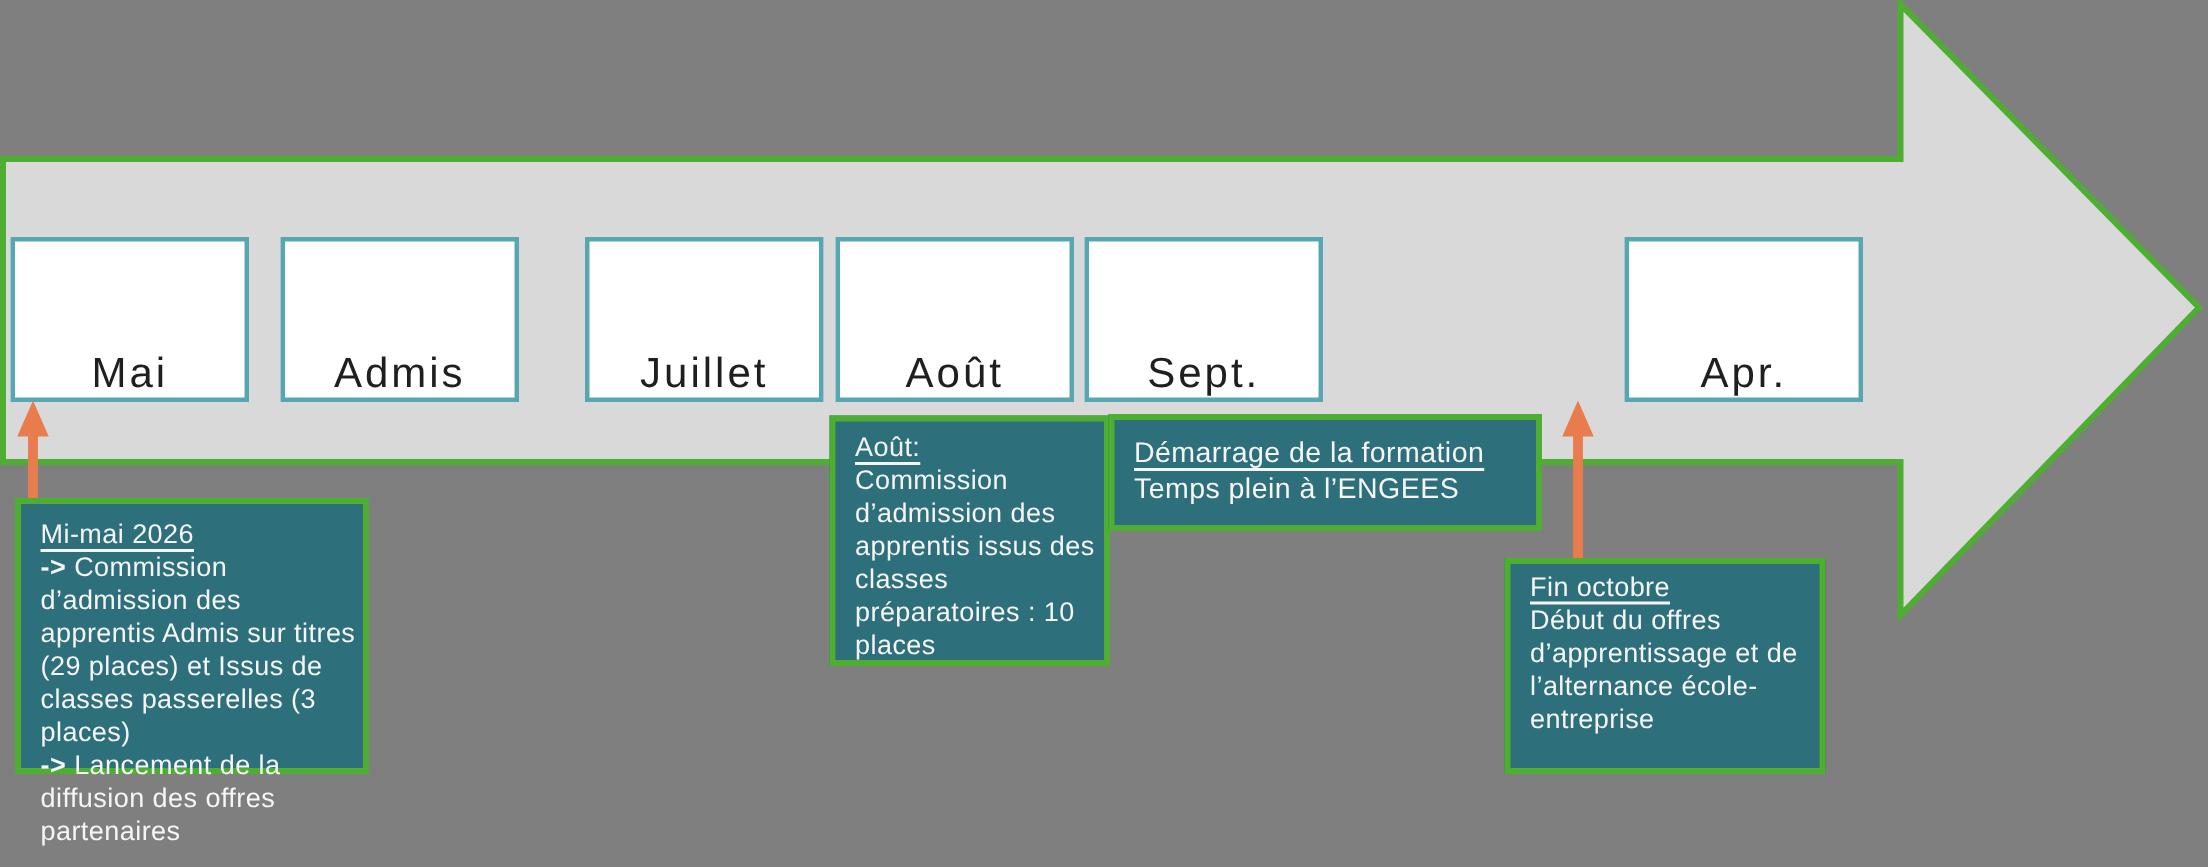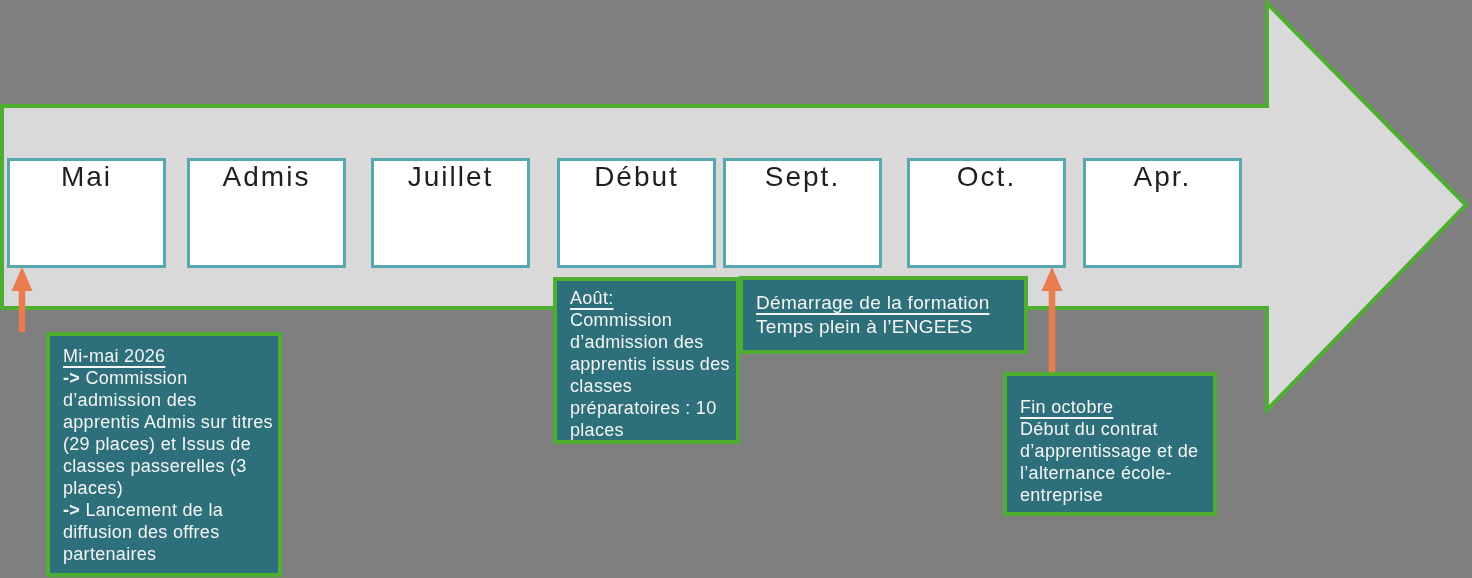--- a/index.html
+++ b/index.html
@@ -33,21 +33,21 @@
 
   
   .month {
     position: absolute;
     top: 158px;
     width: 159px;
     height: 110px;
     background: #ffffff;
     border: 3px solid var(--month-border, #57a7b3);
     display: flex;
-    align-items: flex-start;
+    align-items: flex-end;
     justify-content: center;
     font-size: 28px;
     letter-spacing: 2px;
     color: var(--month-ink, #1f1f1f);
   }
 
   
   .connector { position: absolute; }
   .connector polygon { fill: var(--connector-orange, #e87c4f); }
 
@@ -61,52 +61,49 @@
     line-height: 22px;
     letter-spacing: 0.3px;
   }
   .note .note-title {
     text-decoration: underline;
     text-decoration-thickness: 1.5px;
     text-underline-offset: 4px;
   }
   .note .marker { font-weight: bold; }
 
-  #note-mi-mai      { left: 10px;   top: 332px; width: 236px; height: 245px; padding: 9px 5px 0 13px; margin-left: 36px; }
+  #note-mi-mai      { left: 10px;   top: 332px; width: 236px; height: 184px; padding: 9px 5px 0 13px; }
   #note-aout        { left: 553px;  top: 277px; width: 187px; height: 167px; padding: 6px 5px 12px 13px; }
   #note-demarrage   { left: 739px;  top: 276px; width: 289px; height: 78px;  padding: 11px 2px 0 13px;
                       font-size: 19px; line-height: 24px; }
-  #note-fin-octobre { left: 1003px; top: 372px; width: 214px; height: 144px; padding: 20px 5px 0 13px; }
+  #note-fin-octobre { left: 1003px; top: 372px; width: 214px; height: 144px; padding: 4px 5px 0 13px; }
 </style>
 </head>
 <body>
 
 <div id="canvas">
 
   <svg id="big-arrow" viewBox="0 0 1472 578" xmlns="http://www.w3.org/2000/svg">
     <polygon class="arrow-body" points="2,106 1267,106 1267,3 1466,205 1267,410 1267,308 2,308"></polygon>
   </svg>
 
   <div class="month" style="left:7px">
       <span>Mai</span>
     </div>
   <div class="month" style="left:187px">
       <span>Admis</span>
     </div>
-  <div class="month" style="left:371px">
+  <div class="month" style="left:390px">
       <span>Juillet</span>
     </div>
   <div class="month" style="left:557px">
-      <span>Début</span>
+      <span>Août</span>
     </div>
   <div class="month" style="left:723px">
       <span>Sept.</span>
-    </div>
-  <div class="month" style="left:907px">
-      <span>Oct.</span>
     </div>
   <div class="month" style="left:1083px">
       <span>Apr.</span>
     </div>
 
   <svg class="connector" style="left:11px;top:266px" width="22" height="66" xmlns="http://www.w3.org/2000/svg">
     <polygon points="11,1 21.5,25 14.3,25 14.3,66 7.7,66 7.7,25 0.5,25"></polygon>
   </svg>
 
   <svg class="connector" style="left:1041px;top:266px" width="22" height="107" xmlns="http://www.w3.org/2000/svg">
@@ -124,16 +121,16 @@
     <div class="note-body">Commission d’admission des apprentis issus des classes préparatoires : 10 places</div>
   </div>
 
   <div class="note" id="note-demarrage">
     <div class="note-title">Démarrage de la formation</div>
     <div class="note-body">Temps plein à l’ENGEES</div>
   </div>
 
   <div class="note" id="note-fin-octobre">
     <div class="note-title">Fin octobre</div>
-    <div class="note-body">Début du contrat d’apprentissage  et de l’alternance école-entreprise</div>
+    <div class="note-body">Début du offres d’apprentissage  et de l’alternance école-entreprise</div>
   </div>
 
 </div>
 
 </body></html>

